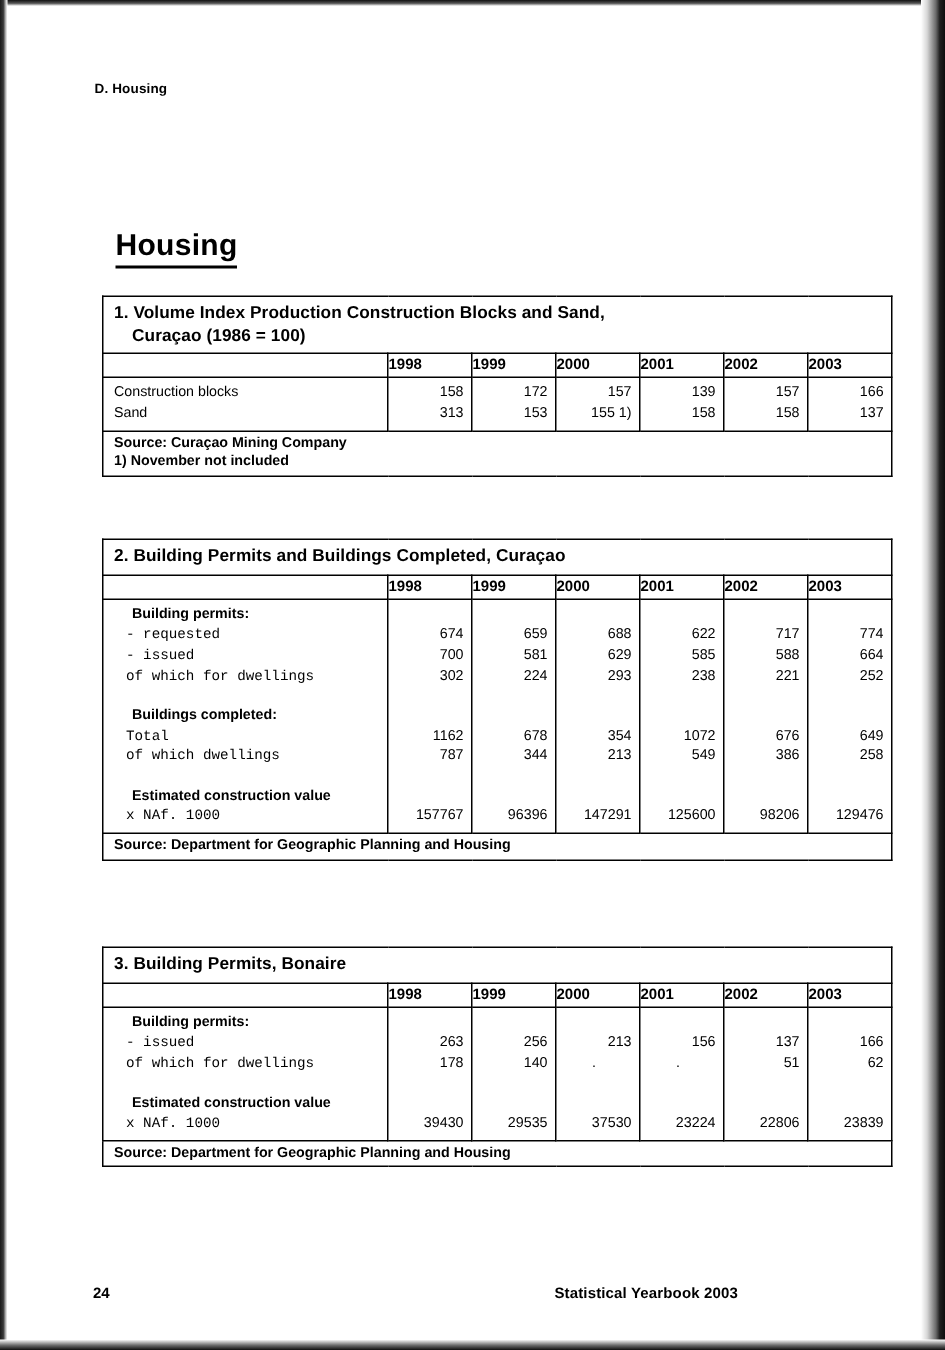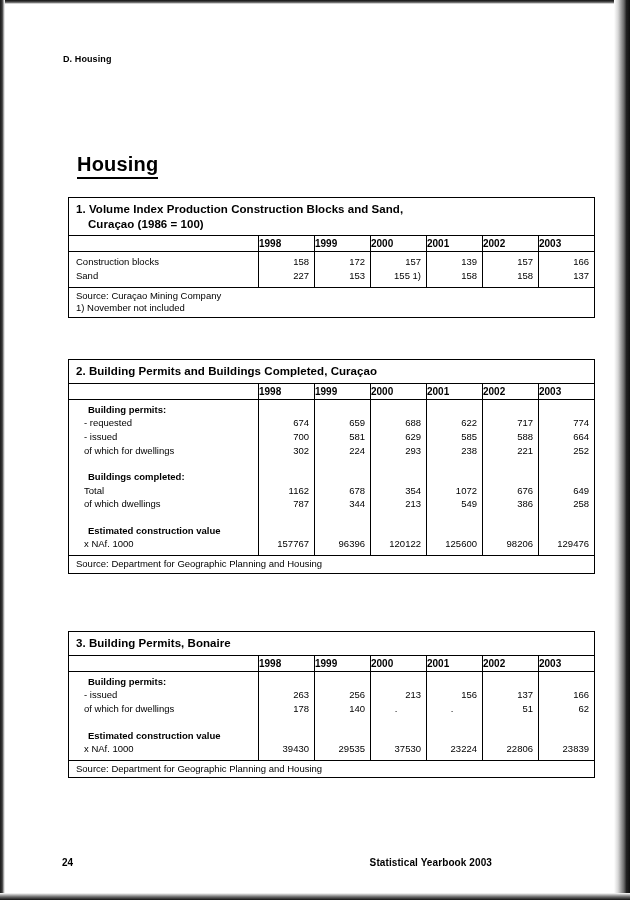--- a/index.html
+++ b/index.html
@@ -118,24 +118,24 @@
   }
 
   .body-block {
     padding: 3px 0 4px 0 !important;
   }
   .body-block.num { padding-right: 0 !important; }
 
   .rowline { line-height: 13.6px; height: 13.6px; }
   .rowline.spacer { height: 13px; }
   .bld { font-weight: bold; padding-left: 12px; }
-  .ind1 { padding-left: 8px; }
+  .ind1 { padding-left: 8px; font-family: Liberation Mono, monospace; }
 
   .src {
-    font-weight: normal;
+    font-weight: bold;
     font-size: 9.5px;
     padding: 2px 6px 2px 7px !important;
     line-height: 1.33;
   }
 
   
   col.c-lbl { width: 190px; }
   col.c-yr  { width: 56px; }
 
   .footer-pg {
@@ -192,21 +192,21 @@
             <td class="yr-head">2002</td>
             <td class="yr-head">2003</td>
           </tr>
           <tr>
             <td class="body-block">
               <div class="rowline cell-lbl"><span>Construction blocks</span></div>
               <div class="rowline cell-lbl"><span>Sand</span></div>
             </td>
             <td class="body-block num">
               <div class="rowline cell-num">158</div>
-              <div class="rowline cell-num">227</div>
+              <div class="rowline cell-num">313</div>
             </td>
             <td class="body-block num">
               <div class="rowline cell-num">172</div>
               <div class="rowline cell-num">153</div>
             </td>
             <td class="body-block num">
               <div class="rowline cell-num">157</div>
               <div class="rowline cell-num">155 1)</div>
             </td>
             <td class="body-block num">
@@ -297,21 +297,21 @@
               <div class="rowline cell-num">&nbsp;</div>
               <div class="rowline cell-num">688</div>
               <div class="rowline cell-num">629</div>
               <div class="rowline cell-num">293</div>
               <div class="rowline cell-num spacer">&nbsp;</div>
               <div class="rowline cell-num">&nbsp;</div>
               <div class="rowline cell-num">354</div>
               <div class="rowline cell-num">213</div>
               <div class="rowline cell-num spacer">&nbsp;</div>
               <div class="rowline cell-num">&nbsp;</div>
-              <div class="rowline cell-num">120122</div>
+              <div class="rowline cell-num">147291</div>
             </td>
             <td class="body-block num">
               <div class="rowline cell-num">&nbsp;</div>
               <div class="rowline cell-num">622</div>
               <div class="rowline cell-num">585</div>
               <div class="rowline cell-num">238</div>
               <div class="rowline cell-num spacer">&nbsp;</div>
               <div class="rowline cell-num">&nbsp;</div>
               <div class="rowline cell-num">1072</div>
               <div class="rowline cell-num">549</div>

